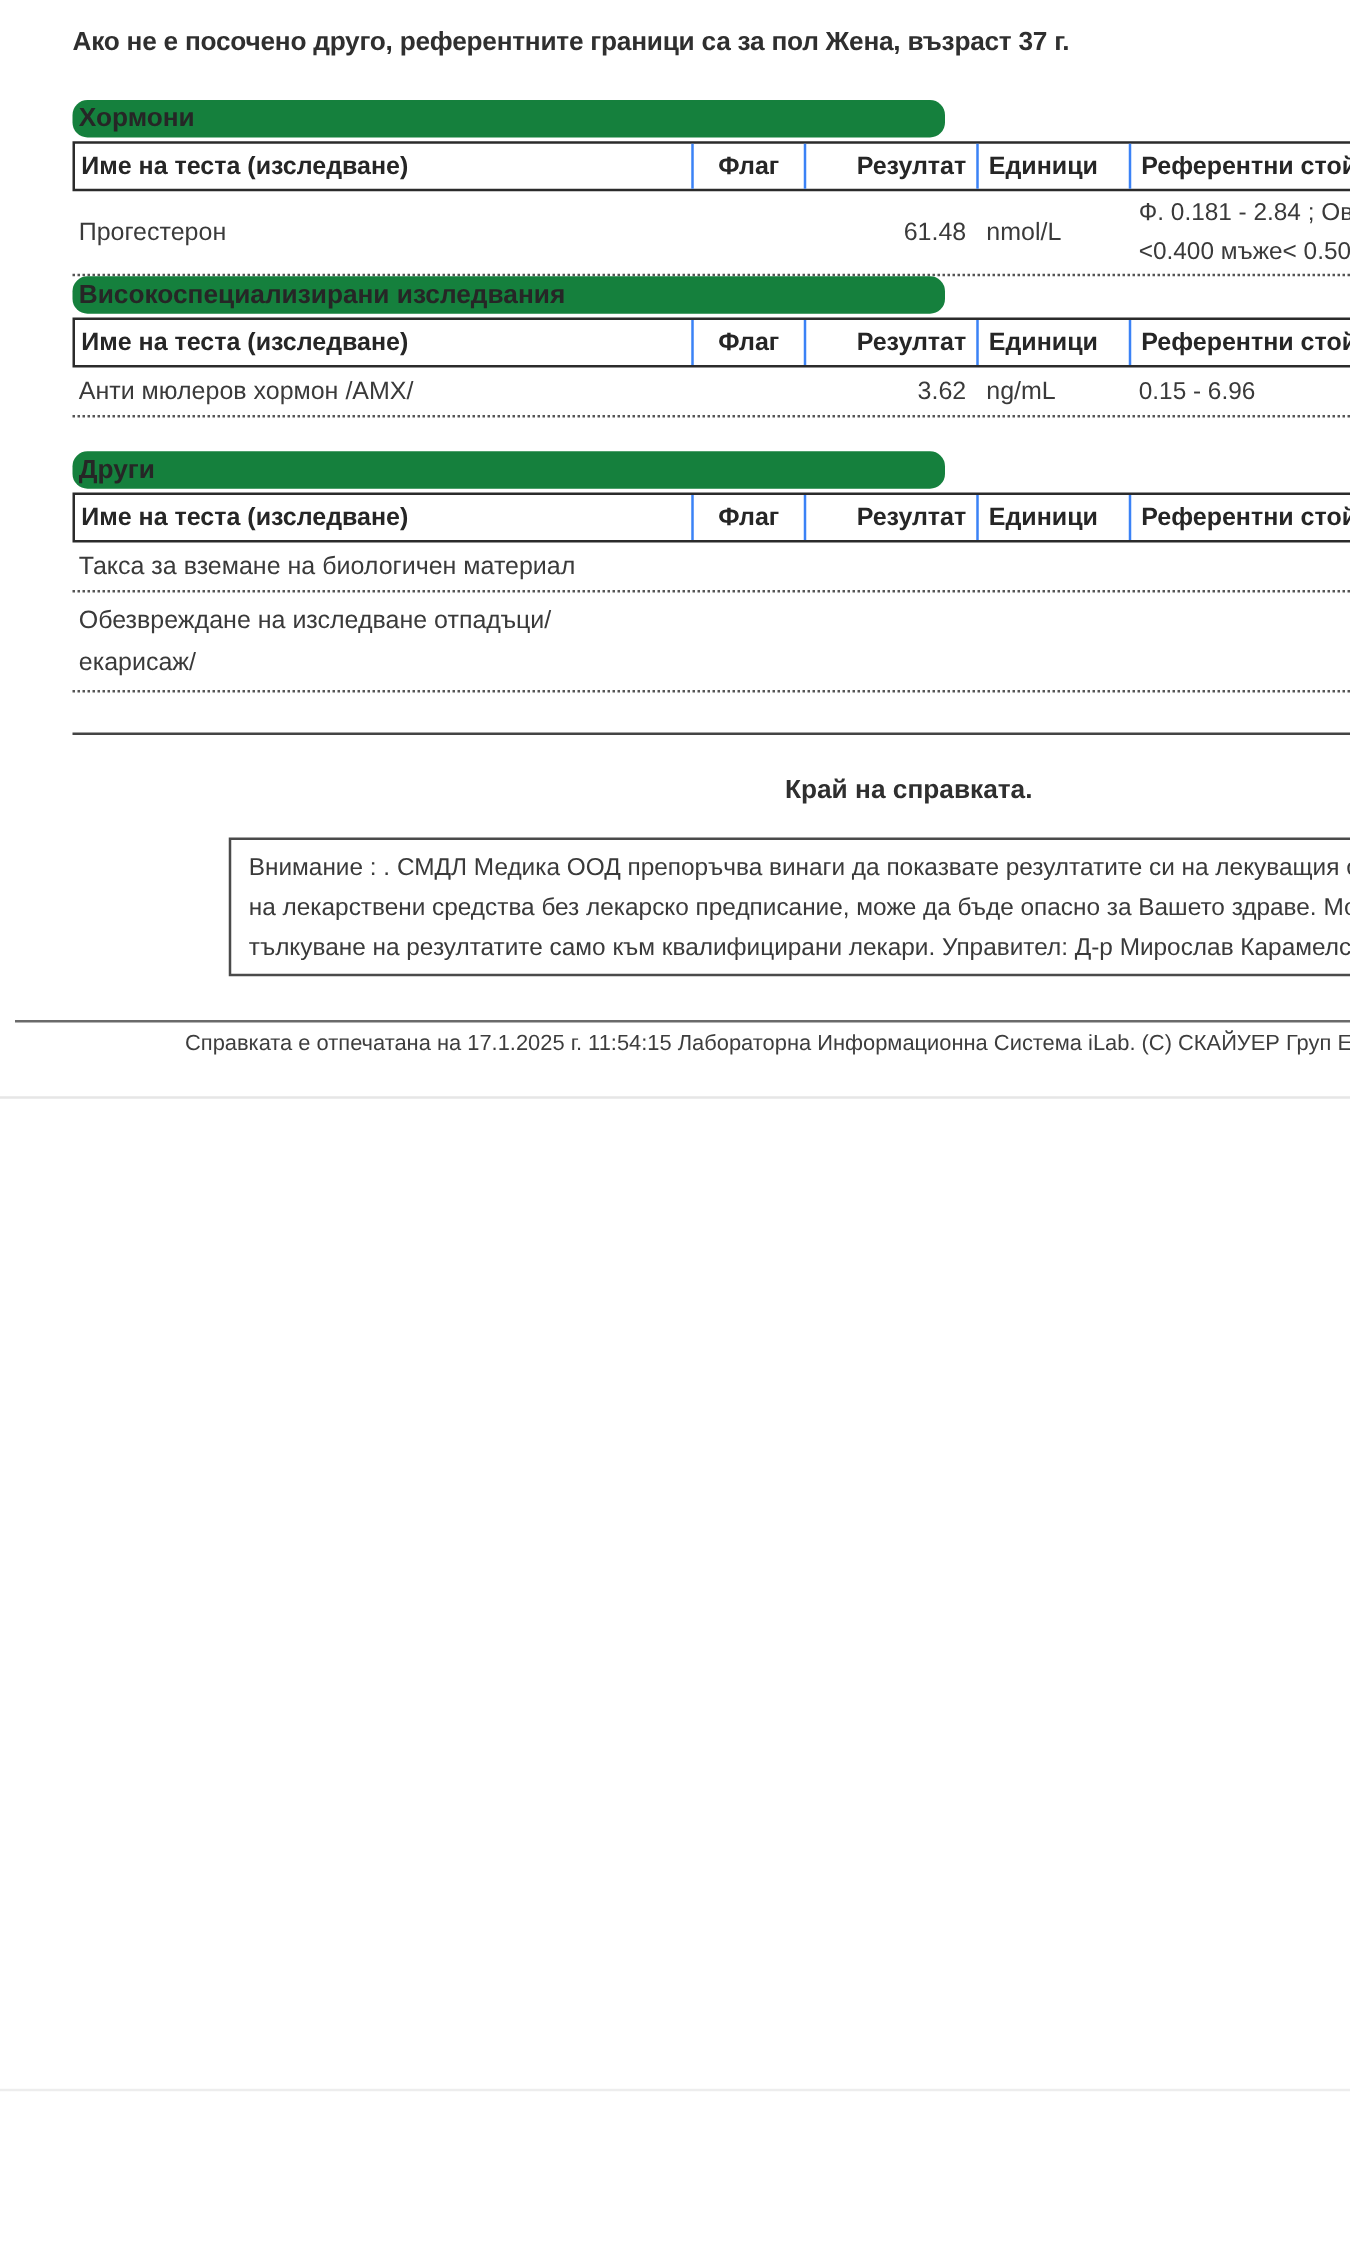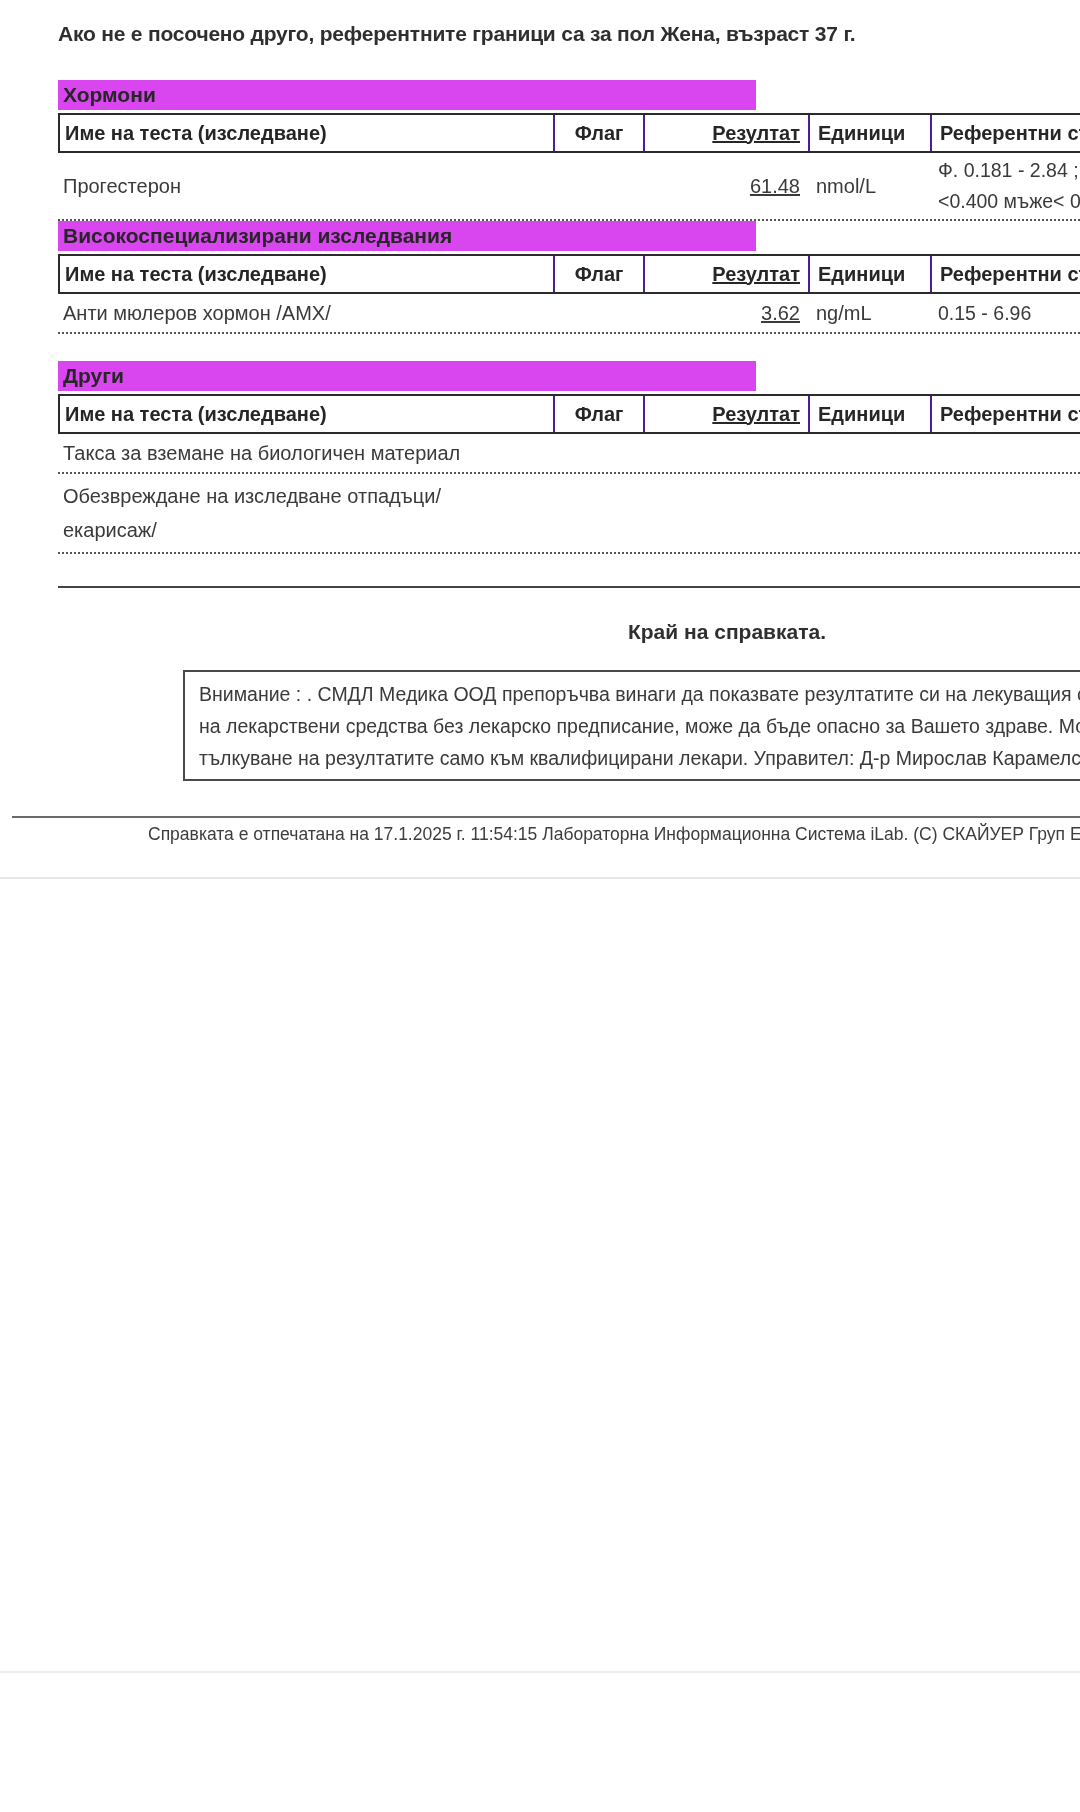--- a/index.html
+++ b/index.html
@@ -9,39 +9,39 @@
     background:#ffffff;
     overflow:hidden;
     font-family:"Liberation Sans","DejaVu Sans",sans-serif;
     color:#333333;
   }
   .report { position:absolute; left:58px; top:0; width:1340px; }
 
   .note { padding-top:22px; font-size:21px; font-weight:bold; color:#2f2f2f; letter-spacing:-0.2px; }
 
   .section-bar {
-    width:698px; height:30px; background:#d946ef;
+    width:698px; height:30px; background:#15803d;
     font-size:21px; font-weight:bold; color:#262626;
-    line-height:30px; padding-left:5px;
+    line-height:30px; padding-left:5px;border-radius:12px;
   }
   .bar-1 { margin-top:34px; }
   .bar-2 { }
   .bar-3 { margin-top:27px; }
 
   .thead {
     display:flex; width:1338px; margin-top:3px;
     border:2px solid #2b2b2b; height:40px; align-items:stretch;
     font-size:20px; font-weight:bold; color:#262626;
   }
-  .thead > div { border-right:2px solid #4c1d95; display:flex; align-items:center; }
+  .thead > div { border-right:2px solid #3b82f6; display:flex; align-items:center; }
   .thead > div:last-child { border-right:none; }
 
   .c-name   { width:495px; padding-left:5px; }
   .c-flag   { width:90px;  justify-content:center; text-align:center; }
-  .c-result { width:165px; justify-content:flex-end; text-align:left; padding-right:8px;text-decoration:underline; }
+  .c-result { width:138px; justify-content:flex-end; text-align:left; padding-right:8px; }
   .c-units  { width:122px; padding-left:8px; }
   .c-ref    { flex:1; padding-left:8px; }
 
   .trow {
     display:flex; width:1338px; align-items:center;
     border-bottom:2px dotted #555555;
     font-size:20px; color:#3a3a3a;
     min-height:40px;
   }
   .trow > div { display:flex; align-items:center; }

